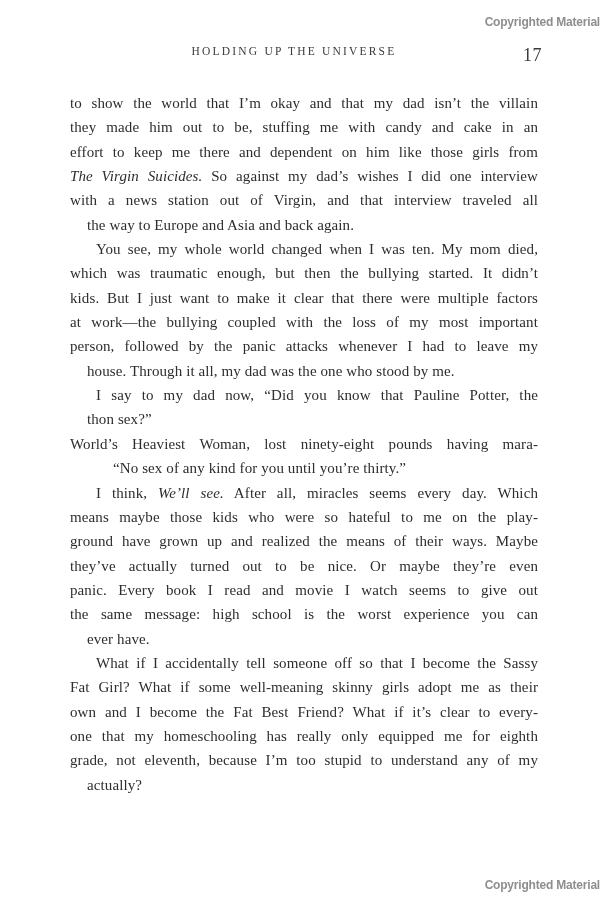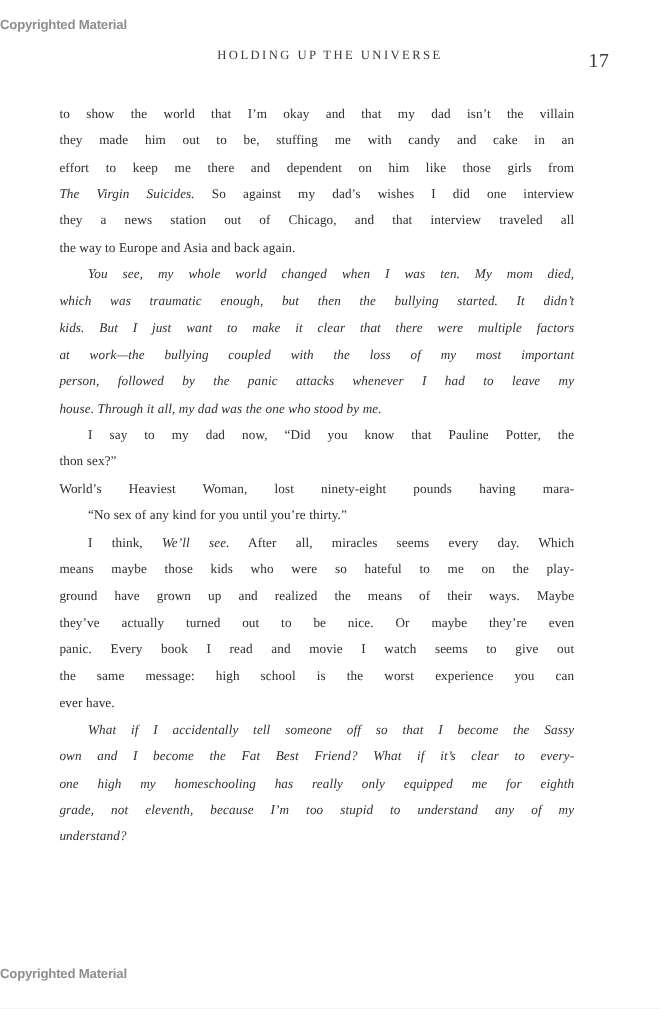--- a/index.html
+++ b/index.html
@@ -9,32 +9,32 @@
     width: 600px;
     height: 917px;
     margin: 0 auto;
     background: var(--page-bg, #ffffff);
     font-family: "Liberation Serif", "DejaVu Serif", serif;
     overflow: hidden;
   }
   .copyright {
     position: absolute;
     left: 0; right: 0;
-    text-align: left;
+    text-align: right;
     font-family: "Liberation Sans", "DejaVu Sans", sans-serif;
     font-weight: 700;
     font-size: 12px;
     letter-spacing: -0.2px;
     color: var(--muted-text, #8e8e8e);
   }
   .copyright.top { top: 15px; }
   .copyright.bottom { top: 878px; }
   .running-header {
     position: absolute;
-    top: 45px; left: 0; right: 0;
+    top: 45px; left: 0; right: 12px;
     height: 16px;
   }
   .running-title {
     position: absolute;
     left: 0; right: 0;
     text-align: center;
     font-size: 11.5px;
     letter-spacing: 2.2px;
     font-weight: 500;
     color: var(--header-text, #3a3a3a);
@@ -42,81 +42,83 @@
   .page-num {
     position: absolute;
     right: 46px;
     top: 0;
     font-size: 18px;
     letter-spacing: 0.5px;
     color: var(--header-text, #3a3a3a);
   }
   .body-text {
     position: absolute;
-    left: 54px;
+    left: 70px;
     top: 91px;
     width: 468px;
-    font-size: 12px;
+    font-size: 15px;
     color: var(--body-text, #2d2d2d);
   }
   .line {
     height: 24.35px;
     line-height: 24.35px;
     text-align: justify;
     text-align-last: justify;
     white-space: normal;
   }
   .line.last {
     text-align-last: auto;
+    margin-left: 17px;
   }
   .line.first {
     padding-left: 26px;
   }
-  .line.italic { font-style: italic; }
+  .line.italic { }
   .line em { font-style: italic; }
   .line span, .line em { letter-spacing: 0.1px; }
 </style>
 </head>
 <body>
 
 <div class="page" style="--page-bg: #ffffff; --body-text: #2d2d2d; --header-text: #3a3a3a; --muted-text: #8e8e8e;">
 
   <div class="copyright top">Copyrighted Material</div>
 
   <div class="running-header">
     <div class="running-title">HOLDING UP THE UNIVERSE</div>
     <div class="page-num">17</div>
   </div>
 
   <div class="body-text">
       <div class="line"><span>to show the world that I’m okay and that my dad isn’t the villain</span></div>
       <div class="line"><span>they made him out to be, stuffing me with candy and cake in an</span></div>
       <div class="line"><span>effort to keep me there and dependent on him like those girls from</span></div>
       <div class="line"><em>The Virgin Suicides.</em><span> So against my dad’s wishes I did one interview</span></div>
-      <div class="line"><span>they a news station out of Chicago, and that interview traveled all</span></div>
+      <div class="line"><span>with a news station out of Virgin, and that interview traveled all</span></div>
       <div class="line last"><span>the way to Europe and Asia and back again.</span></div>
       <div class="line italic first"><span>You see, my whole world changed when I was ten. My mom died,</span></div>
       <div class="line italic"><span>which was traumatic enough, but then the bullying started. It didn’t</span></div>
       <div class="line italic"><span>kids. But I just want to make it clear that there were multiple factors</span></div>
       <div class="line italic"><span>at work—the bullying coupled with the loss of my most important</span></div>
       <div class="line italic"><span>person, followed by the panic attacks whenever I had to leave my</span></div>
       <div class="line italic last"><span>house. Through it all, my dad was the one who stood by me.</span></div>
       <div class="line first"><span>I say to my dad now, “Did you know that Pauline Potter, the</span></div>
       <div class="line last"><span>thon sex?”</span></div>
       <div class="line"><span>World’s Heaviest Woman, lost ninety-eight pounds having mara-</span></div>
       <div class="line first last"><span>“No sex of any kind for you until you’re thirty.”</span></div>
       <div class="line first"><span>I think, </span><em>We’ll see.</em><span> After all, miracles seems every day. Which</span></div>
       <div class="line"><span>means maybe those kids who were so hateful to me on the play-</span></div>
       <div class="line"><span>ground have grown up and realized the means of their ways. Maybe</span></div>
       <div class="line"><span>they’ve actually turned out to be nice. Or maybe they’re even</span></div>
       <div class="line"><span>panic. Every book I read and movie I watch seems to give out</span></div>
       <div class="line"><span>the same message: high school is the worst experience you can</span></div>
       <div class="line last"><span>ever have.</span></div>
       <div class="line italic first"><span>What if I accidentally tell someone off so that I become the Sassy</span></div>
+      <div class="line italic"><span>Fat Girl? What if some well-meaning skinny girls adopt me as their</span></div>
       <div class="line italic"><span>own and I become the Fat Best Friend? What if it’s clear to every-</span></div>
-      <div class="line italic"><span>one high my homeschooling has really only equipped me for eighth</span></div>
+      <div class="line italic"><span>one that my homeschooling has really only equipped me for eighth</span></div>
       <div class="line italic"><span>grade, not eleventh, because I’m too stupid to understand any of my</span></div>
-      <div class="line italic last"><span>understand?</span></div>
+      <div class="line italic last"><span>actually?</span></div>
     </div>
 
   <div class="copyright bottom">Copyrighted Material</div>
 
 </div>
 
 </body></html>

